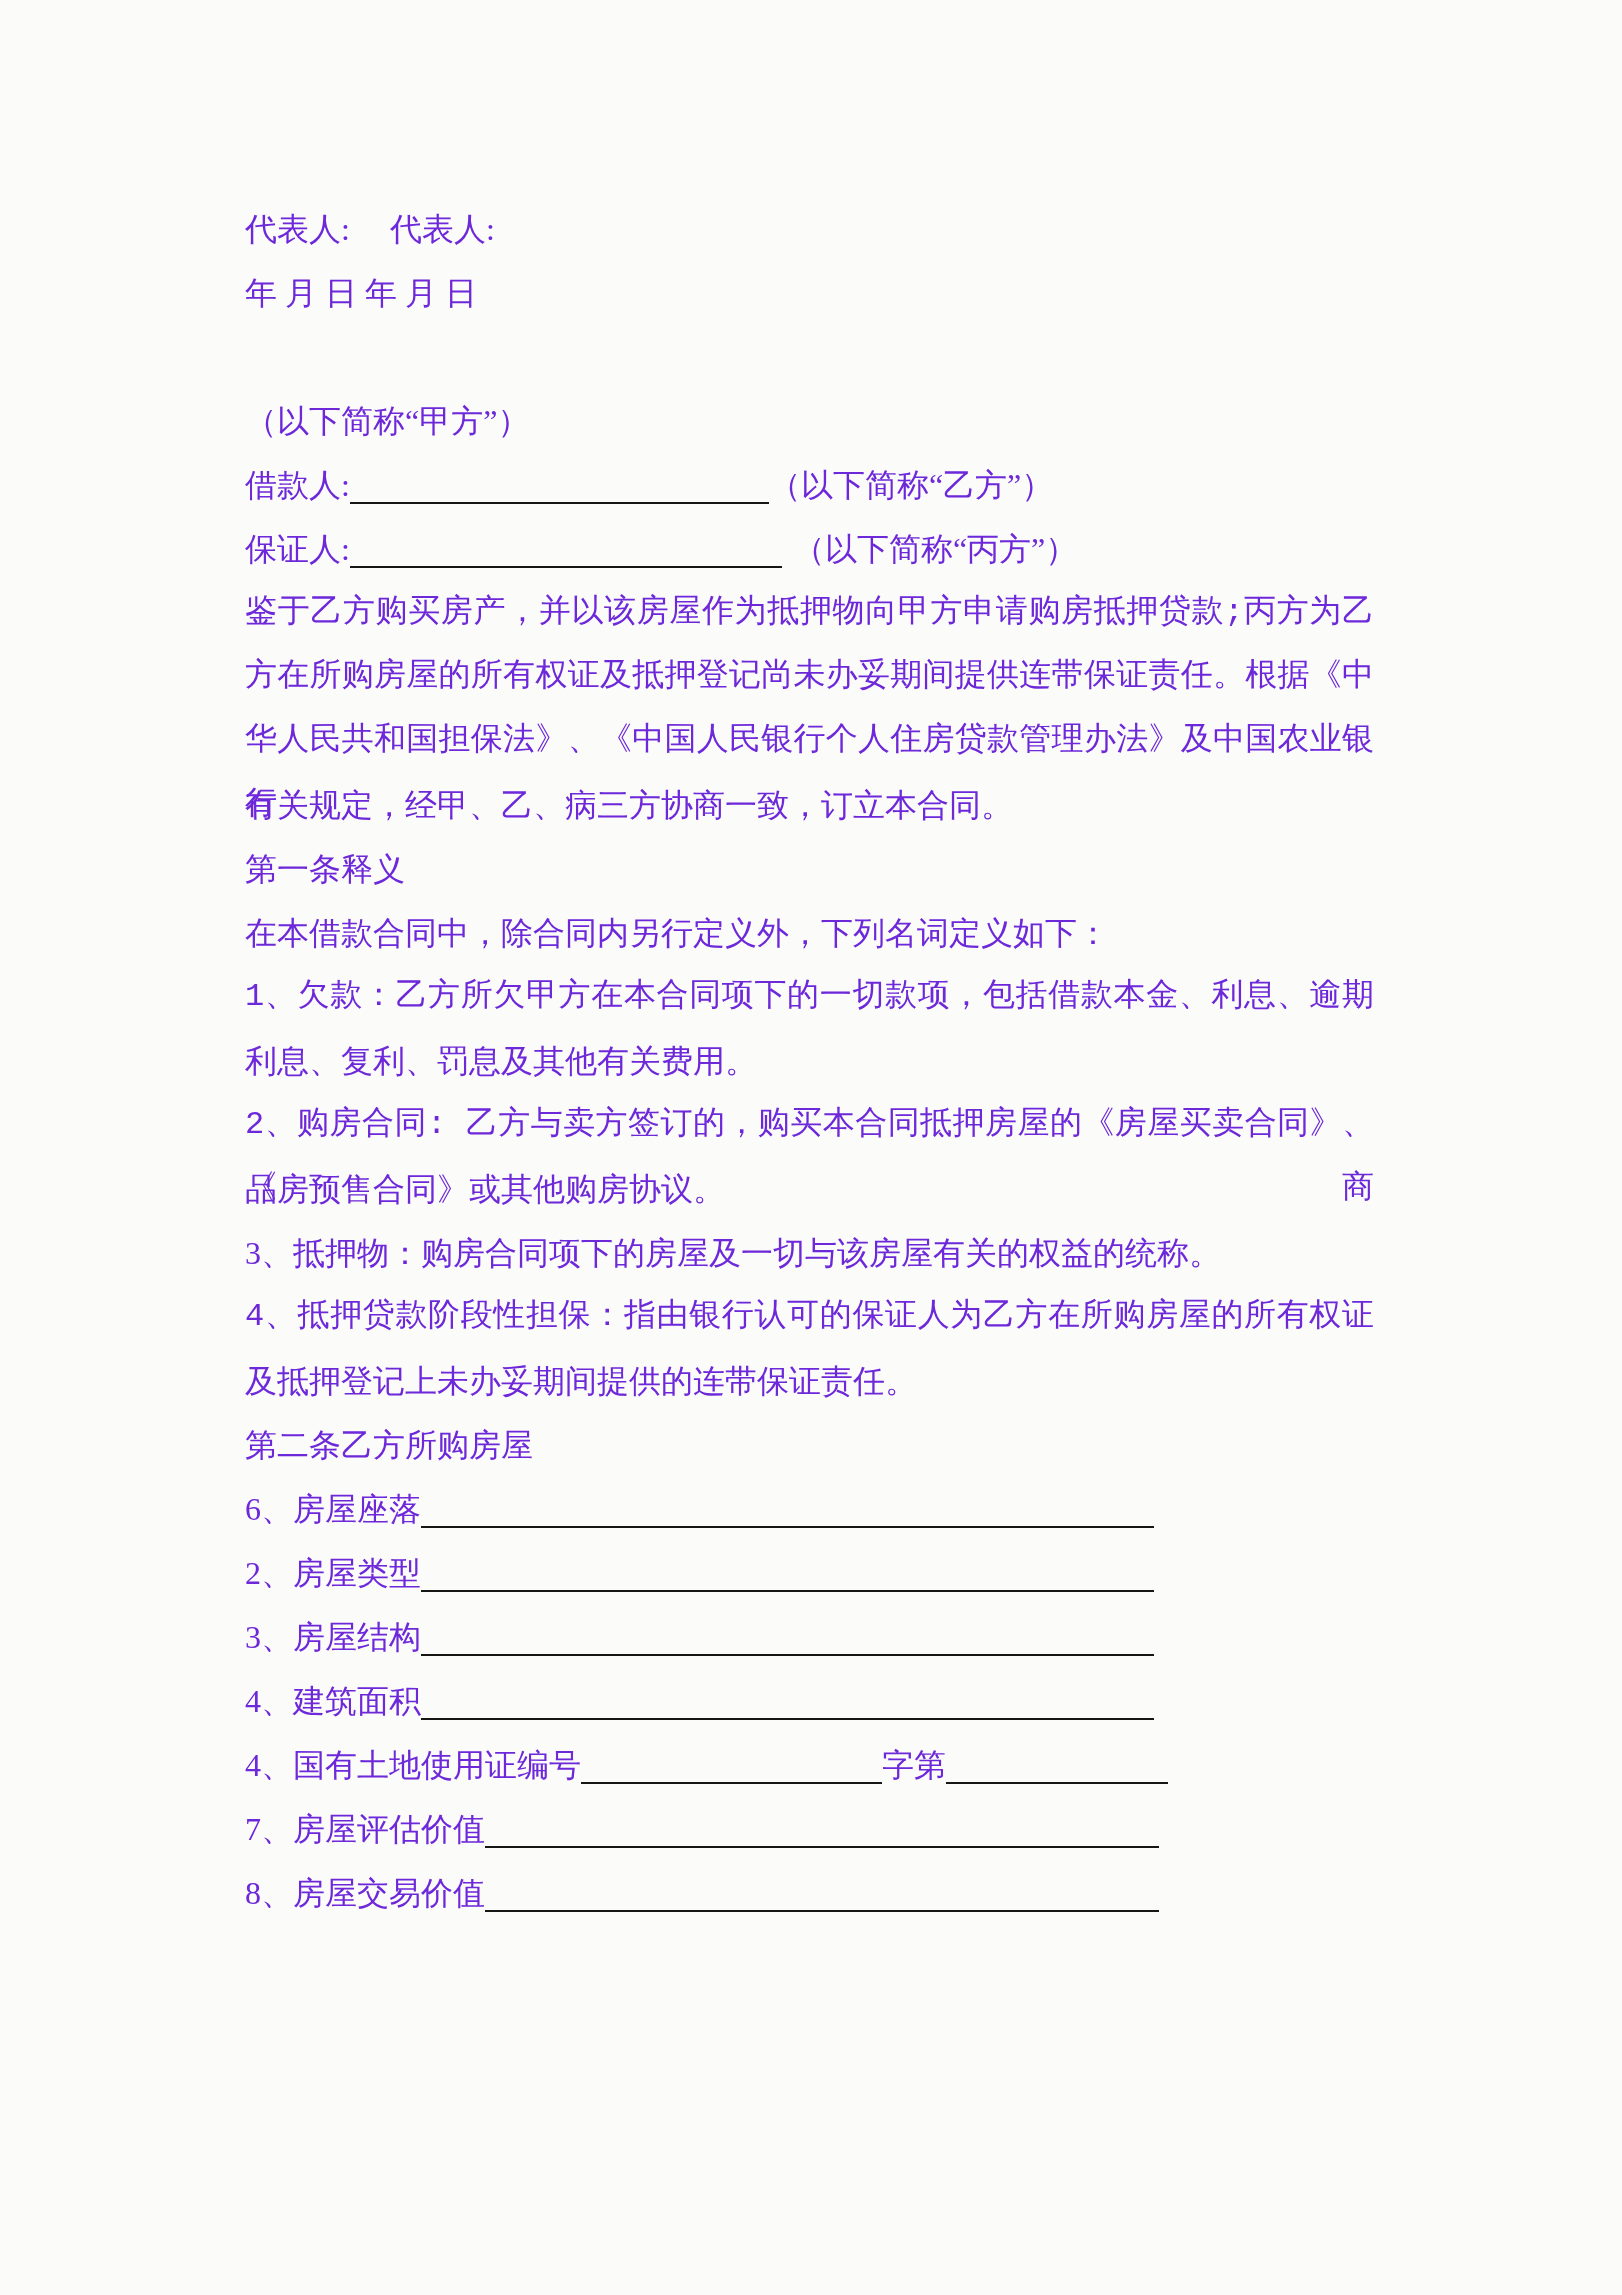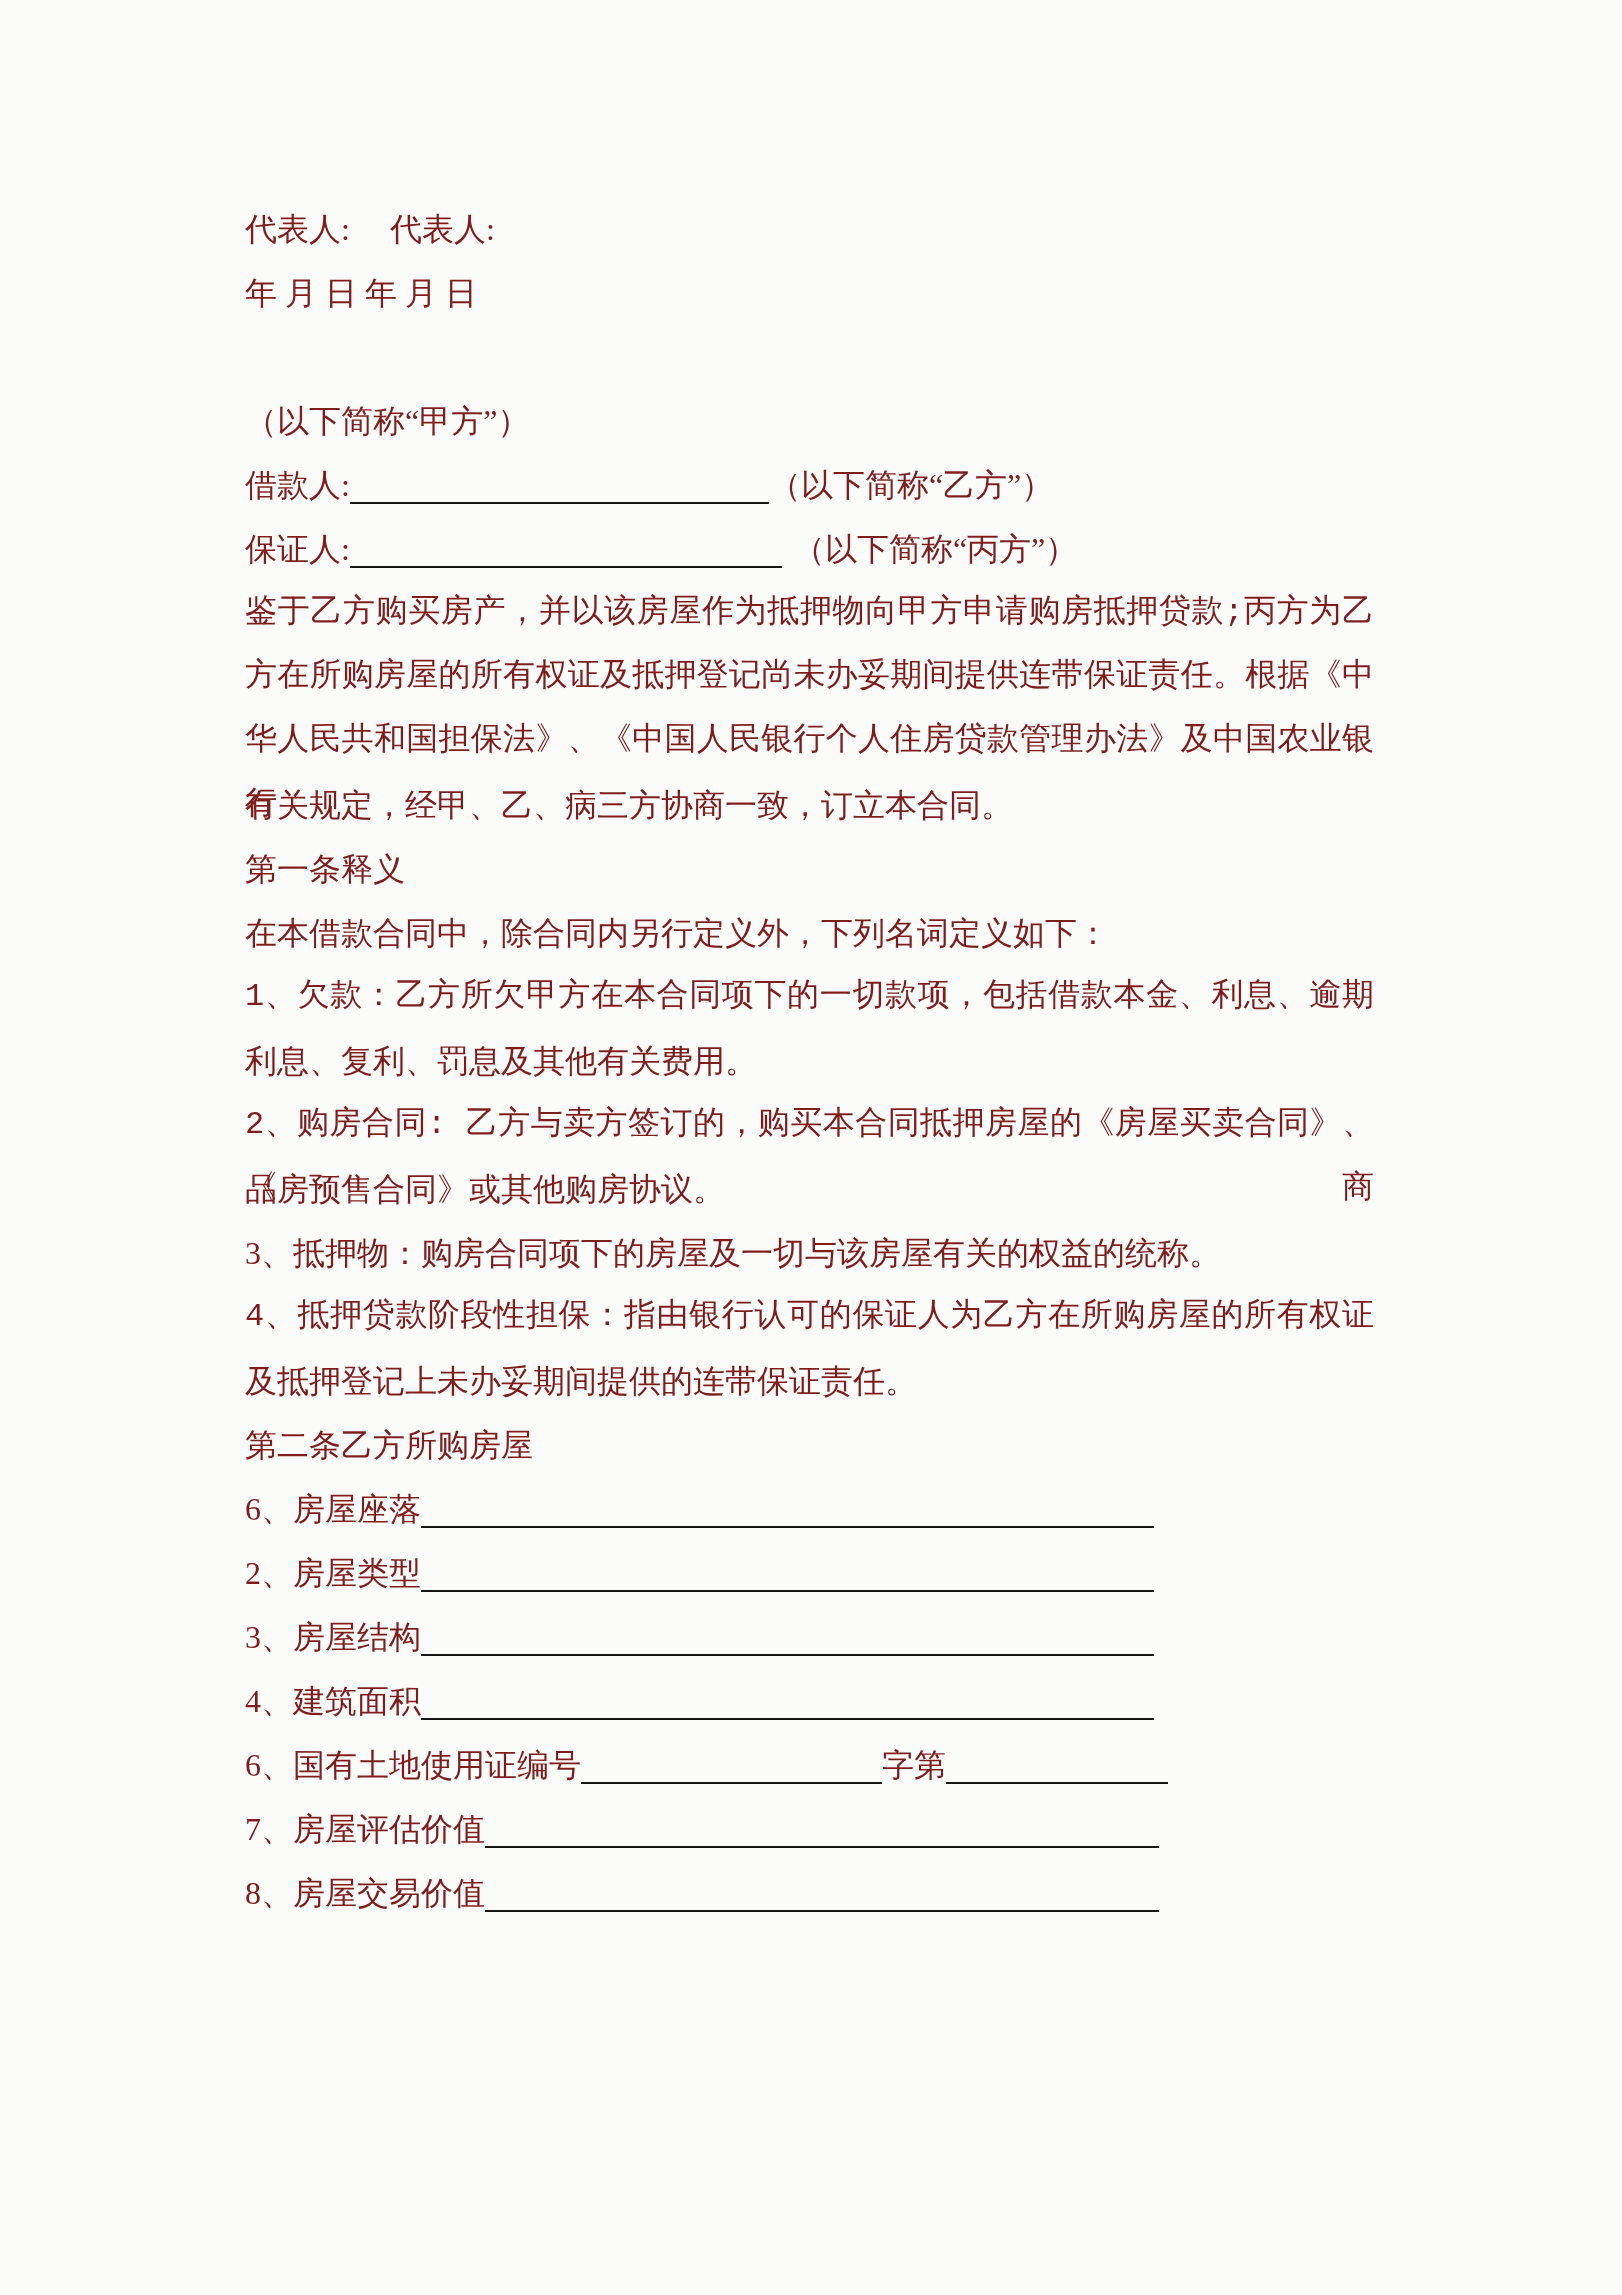--- a/index.html
+++ b/index.html
@@ -6,21 +6,21 @@
     margin: 0;
     padding: 0;
     background: #e9e9e9;
   }
   .page {
     position: relative;
     width: 1623px;
     height: 2295px;
     margin: 0 auto;
     background: #fbfbfa;
-    color: #7f1d1d;
+    color: #6d28d9;
     font-family: "Liberation Serif", "DejaVu Serif", serif;
     font-size: 32px;
     overflow: hidden;
   }
   .content {
     padding: 197px 249px 0 245px; 
   }
   .line {
     height: 64px;
     line-height: 64px;
@@ -83,21 +83,21 @@
 
     <div class="line"><span>6、房屋座落</span><span class="u" style="width:733px"></span></div>
 
     <div class="line"><span>2、房屋类型</span><span class="u" style="width:733px"></span></div>
 
     <div class="line"><span>3、房屋结构</span><span class="u" style="width:733px"></span></div>
 
     <div class="line"><span>4、建筑面积</span><span class="u" style="width:733px"></span></div>
 
 
-    <div class="line"><span>6、国有土地使用证编号</span><span class="u" style="width:301px"></span><span>字第</span><span class="u" style="width:222px"></span></div>
+    <div class="line"><span>4、国有土地使用证编号</span><span class="u" style="width:301px"></span><span>字第</span><span class="u" style="width:222px"></span></div>
 
     <div class="line"><span>7、房屋评估价值</span><span class="u" style="width:674px"></span></div>
 
     <div class="line"><span>8、房屋交易价值</span><span class="u" style="width:674px"></span></div>
 
   </div>
 </div>
 
 
 </body></html>

